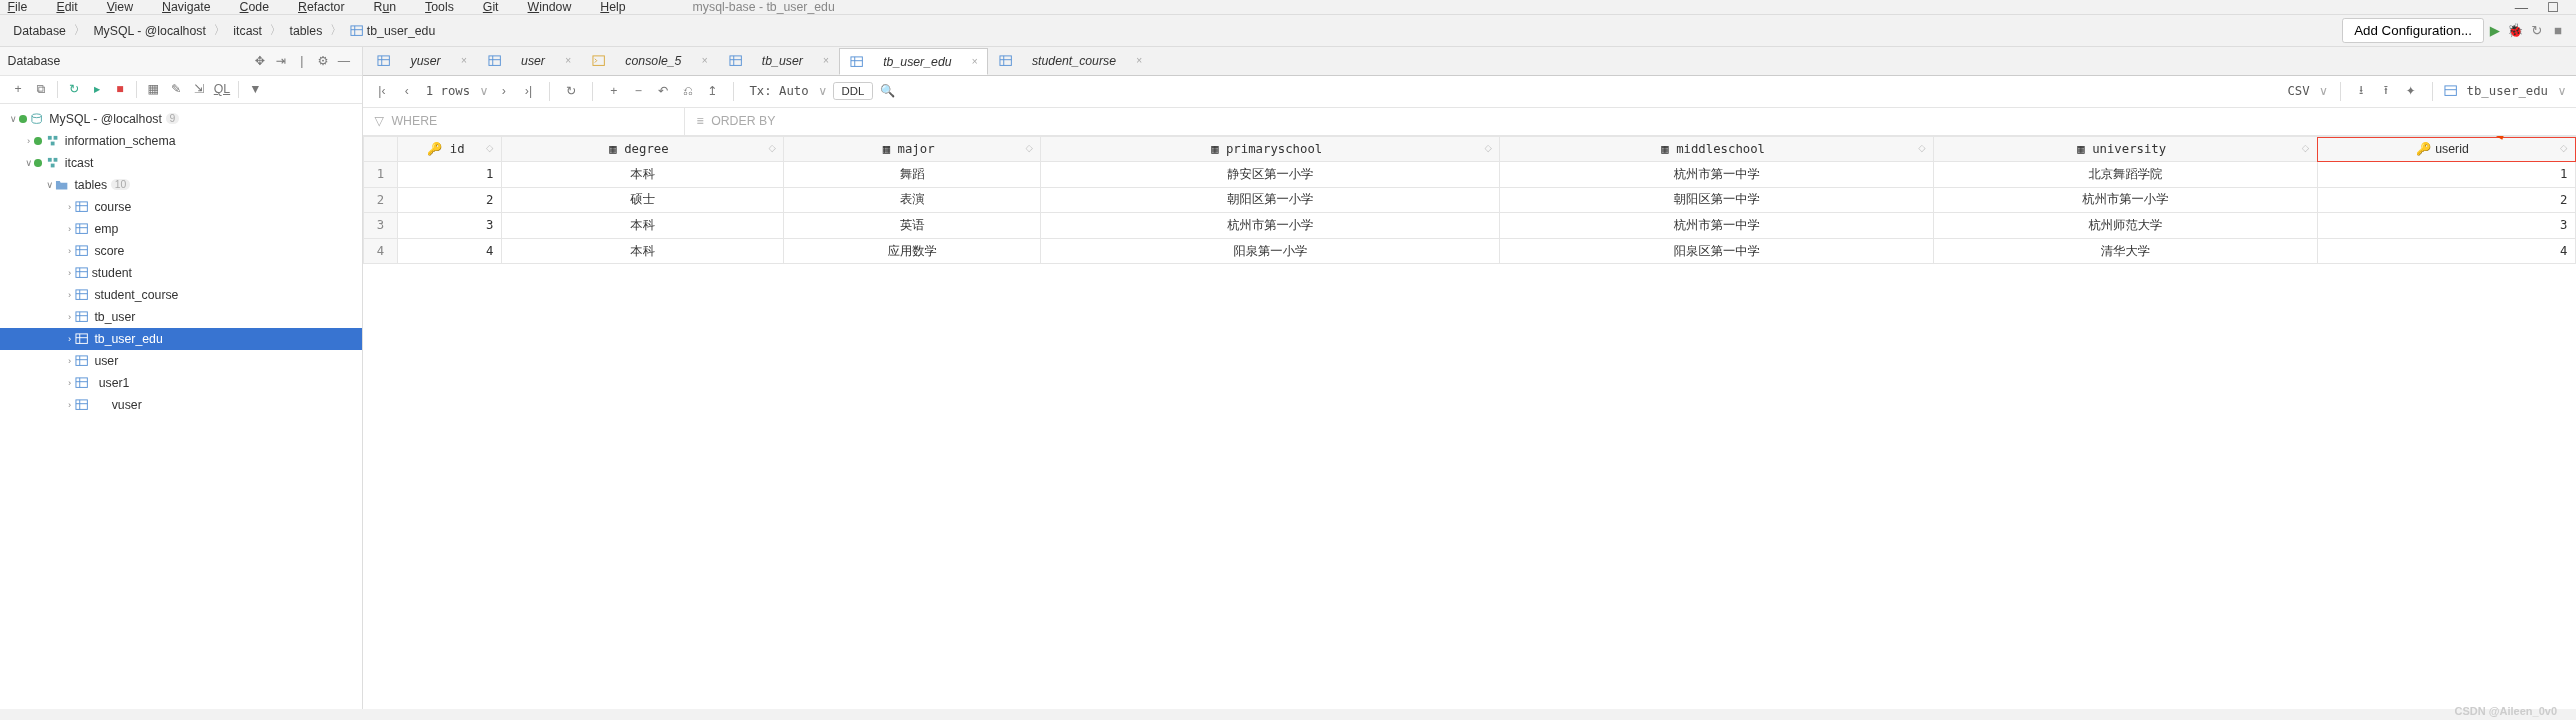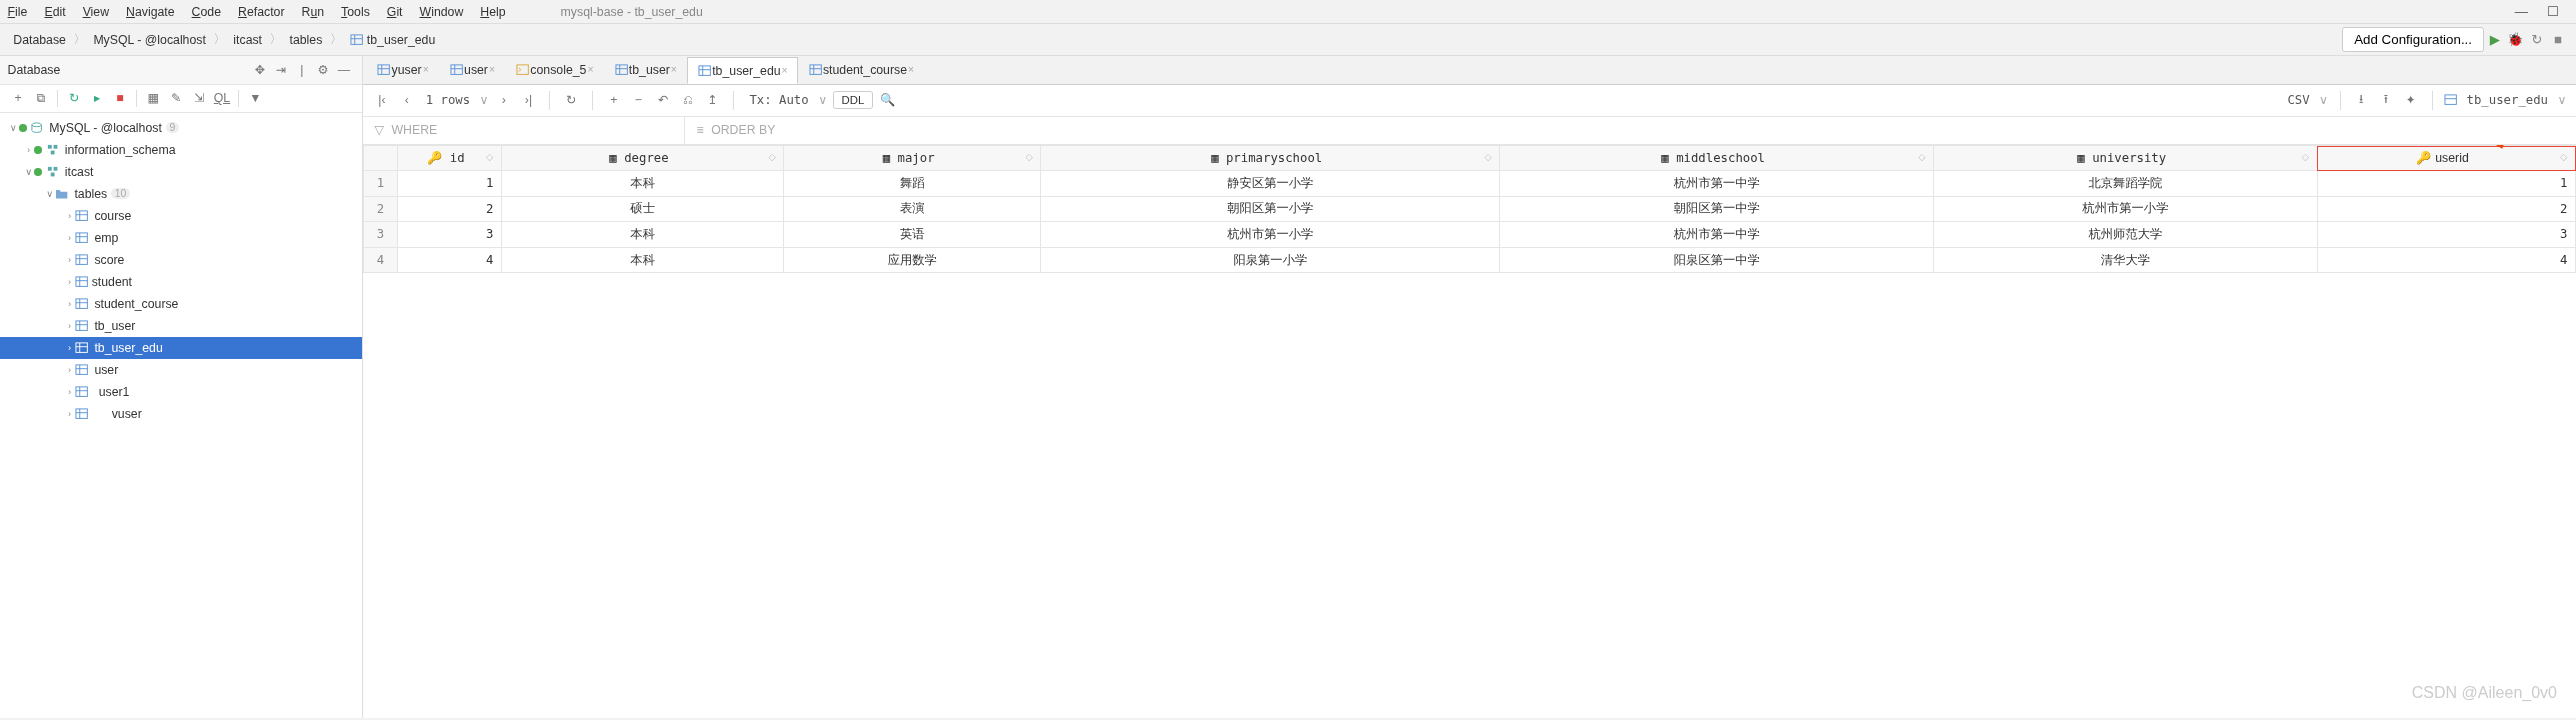--- a/index.html
+++ b/index.html
@@ -1,19 +1,19 @@
 <!DOCTYPE html>
 <html style="font-size:15px"><head>
 <meta charset="utf-8">
 <style>
 * { margin: 0; padding: 0; box-sizing: border-box; font-family: "Segoe UI", Arial, sans-serif; }
 body { background: #f2f2f2; font-size: 12.3px; color: #333; overflow: hidden; width: 2576px; height: 721px; }
 
 
-.menubar { height: 24px; background: #f2f2f2; display: flex; align-items: center; padding: 0 7.6px; gap: 17px; border-bottom: 0.9px solid #ddd; }
+.menubar { height: 15px; background: #f2f2f2; display: flex; align-items: center; padding: 0 7.6px; gap: 29px; border-bottom: 0.9px solid #ddd; }
 .menubar .menu-item { cursor: pointer; }
 .menubar .menu-item u { text-decoration: underline; }
 .menubar .title { margin-left: 38px; color: #888; }
 .menubar .spacer { flex: 1; }
 .win-controls { display: flex; gap: 19px; margin-right: 9.5px; }
 .win-controls span { font-size: 13.3px; color: #555; cursor: pointer; }
 
 
 .breadcrumb-bar { height: 32px; background: #f2f2f2; display: flex; align-items: center; padding: 0 7.6px; border-bottom: 0.9px solid #ddd; }
 .breadcrumb-bar .crumb { display: flex; align-items: center; gap: 3.8px; padding: 1.9px 5.7px; }
@@ -42,21 +42,21 @@
 .tree-row .dot { width: 7.6px; height: 7.6px; border-radius: 50%; background: #4caf50; margin: 0 3.8px 0 0; }
 .tree-row .count { color: #aaa; margin-left: 3.8px; font-size: 10.4px; background: #eee; padding: 0 3.8px; border-radius: 5.7px; }
 .indent-1 { padding-left: 23px; }
 .indent-2 { padding-left: 44px; }
 .indent-3 { padding-left: 64px; }
 
 
 .content { flex: 1; display: flex; flex-direction: column; background: #fff; }
 
 .tabs { height: 28.5px; display: flex; align-items: flex-end; background: #f2f2f2; border-bottom: 0.9px solid #ccc; padding-left: 3.8px; gap: 0; }
-.tab { display: flex; align-items: center; gap: 1px; padding: 5.7px 9.5px; background: #f2f2f2; border: 0.9px solid transparent; cursor: pointer; font-size: 12.3px; }
+.tab { display: flex; align-items: center; gap: 20px; padding: 5.7px 9.5px; background: #f2f2f2; border: 0.9px solid transparent; cursor: pointer; font-size: 12.3px; font-style: italic; }
 .tab.active { background: #fff; border: 0.9px solid #ccc; border-bottom: 0.9px solid #fff; position: relative; top: 0.9px; }
 .tab .close { color: #aaa; font-size: 10.4px; }
 
 .data-toolbar { height: 32px; display: flex; align-items: center; padding: 0 9.5px; border-bottom: 0.9px solid #e5e5e5; gap: 5.7px; }
 .data-toolbar .text { padding: 0 3.8px; color: #555; font-family: monospace; }
 .data-toolbar .sep { width: 0.9px; height: 19px; background: #ddd; margin: 0 5.7px; }
 .data-toolbar .spacer { flex: 1; }
 .data-toolbar .ico { width: 19px; text-align: center; color: #777; cursor: pointer; font-size: 12.3px; }
 .ddl-btn { border: 0.9px solid #ccc; padding: 1.9px 7.6px; border-radius: 2.8px; font-size: 11.4px; cursor: pointer; }
 
@@ -69,21 +69,21 @@
 .data-grid th, .data-grid td { border: 0.9px solid #e5e5e5; padding: 3.8px 7.6px; height: 25px; text-align: center; font-weight: 400; }
 .data-grid th { background: #f7f7f7; font-family: monospace; font-size: 12.3px; position: relative; }
 .data-grid th .sort { float: right; color: #bbb; font-size: 9.5px; }
 .data-grid td.num { text-align: right; font-family: monospace; }
 .data-grid .rownum { width: 34px; text-align: center; background: #f7f7f7; color: #888; font-family: monospace; }
 .th-userid { outline: 1.9px solid #e43; outline-offset: -1.9px; }
 .arrow-annot { position: absolute; top: -28.5px; right: 57px; color: #e40; font-size: 26.6px; transform: rotate(25deg); pointer-events: none; }
 .th-wrap { position: relative; }
 
 svg { display: block; }
-.watermark { position: absolute; bottom: 18px; right: 19px; color: #ccc; font-size: 16px; }
+.watermark { position: absolute; bottom: 3px; right: 19px; color: #ccc; font-size: 11px; font-weight: bold; }
 </style>
 </head>
 <body>
 
 <div class="menubar">
   <span class="menu-item"><u>F</u>ile</span>
   <span class="menu-item"><u>E</u>dit</span>
   <span class="menu-item"><u>V</u>iew</span>
   <span class="menu-item"><u>N</u>avigate</span>
   <span class="menu-item"><u>C</u>ode</span>

